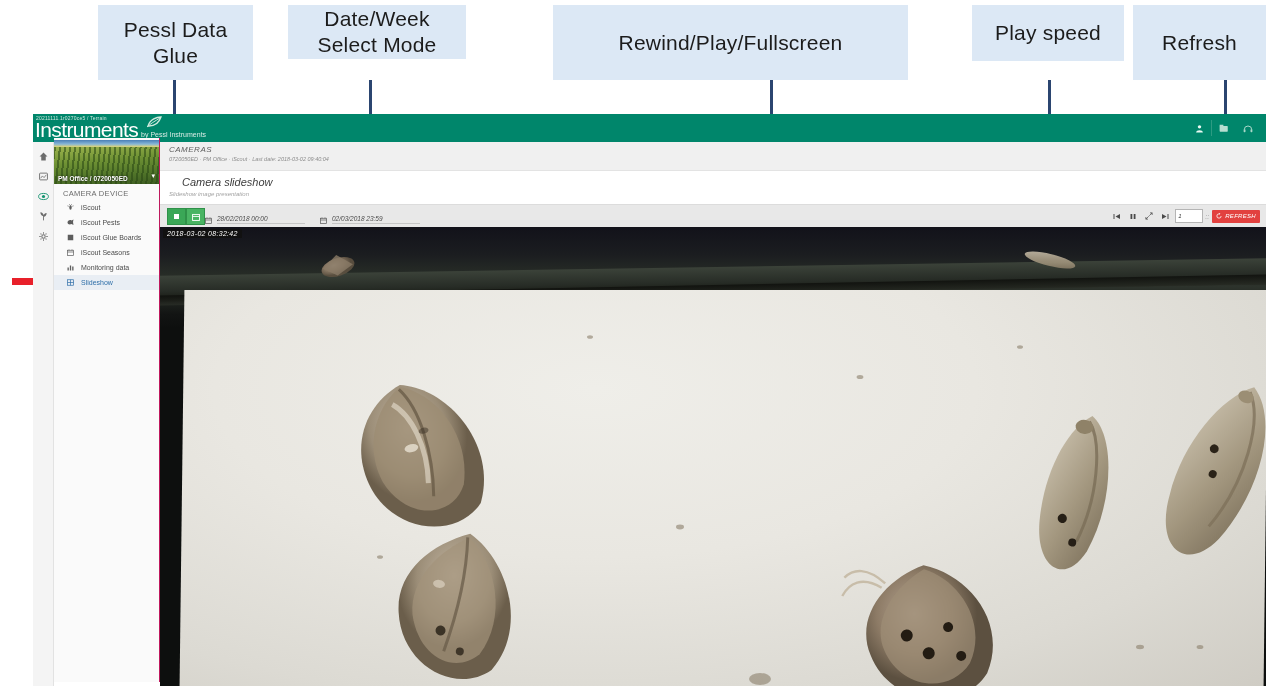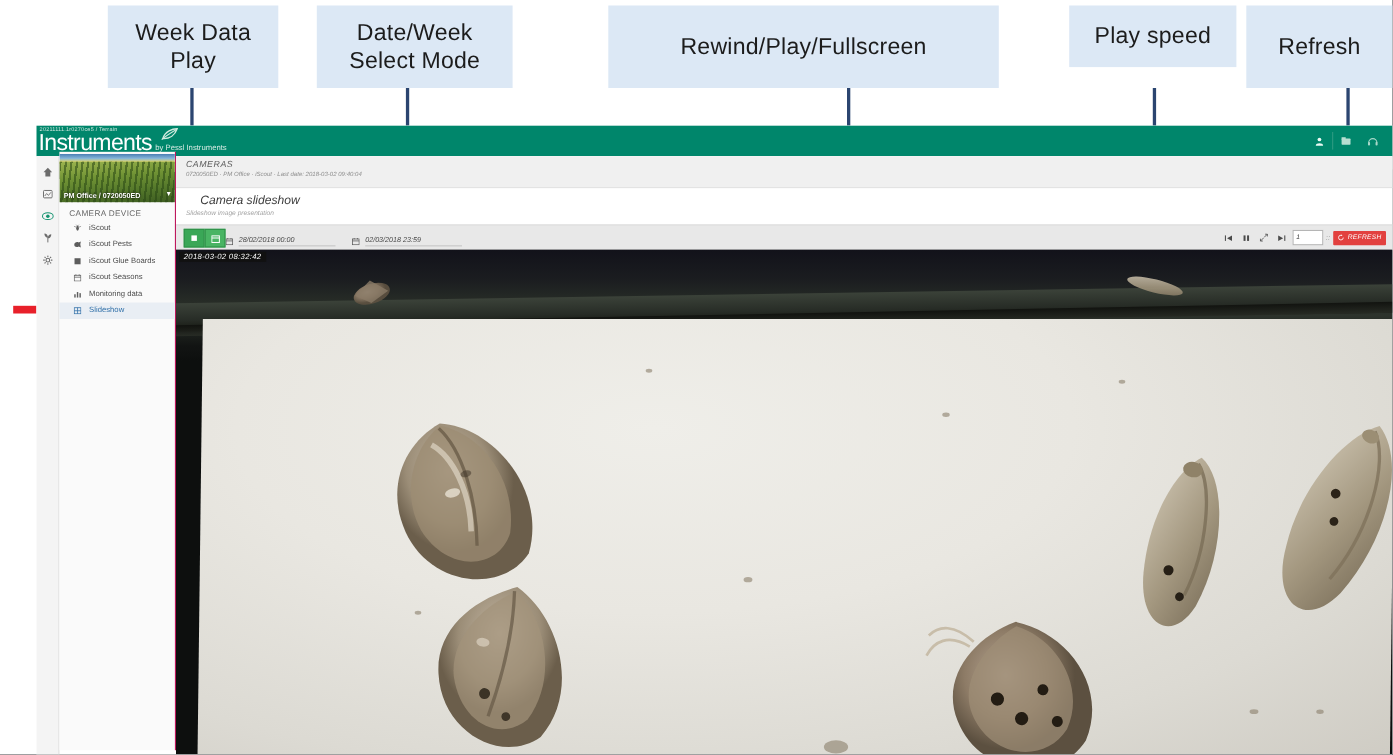--- a/index.html
+++ b/index.html
@@ -100,27 +100,27 @@
     background:linear-gradient(180deg,#3b4239 0%,#272c26 60%,#14160f 100%);transform:skewY(-0.9deg);}
   .ph-trayedge2{position:absolute;left:0;top:58px;width:1106px;height:10px;
     background:linear-gradient(180deg,#0e0f0c 0%,#2a2e27 100%);transform:skewY(-1.1deg);opacity:.85;}
   .ts{position:absolute;left:3px;top:2px;background:#111;color:#fff;font-size:7px;
     padding:1px 4px;letter-spacing:.3px;z-index:6;}
 </style>
 </head>
 <body>
 
 <div class="callout" style="left:98px;top:5px;width:155px;height:75px;flex-direction:column;">
-  <span>Week Data</span>
-  <span>Play</span>
+  <span>Pessl Data</span>
+  <span>Glue</span>
 </div>
 <div class="leader" style="left:173px;top:80px;width:3px;height:122px;"></div>
 <div class="dot" style="left:169px;top:197px;"></div>
 
-<div class="callout" style="left:288px;top:5px;width:178px;height:75px;flex-direction:column;">
+<div class="callout" style="left:288px;top:5px;width:178px;height:54px;flex-direction:column;">
   <span>Date/Week</span>
   <span>Select Mode</span>
 </div>
 <div class="leader" style="left:369px;top:80px;width:3px;height:120px;"></div>
 <div class="leader" style="left:190px;top:199px;width:182px;height:3px;"></div>
 <div class="dot" style="left:186px;top:196px;"></div>
 
 <div class="callout" style="left:553px;top:5px;width:355px;height:75px;">
   <span>Rewind/Play/Fullscreen</span>
 </div>

